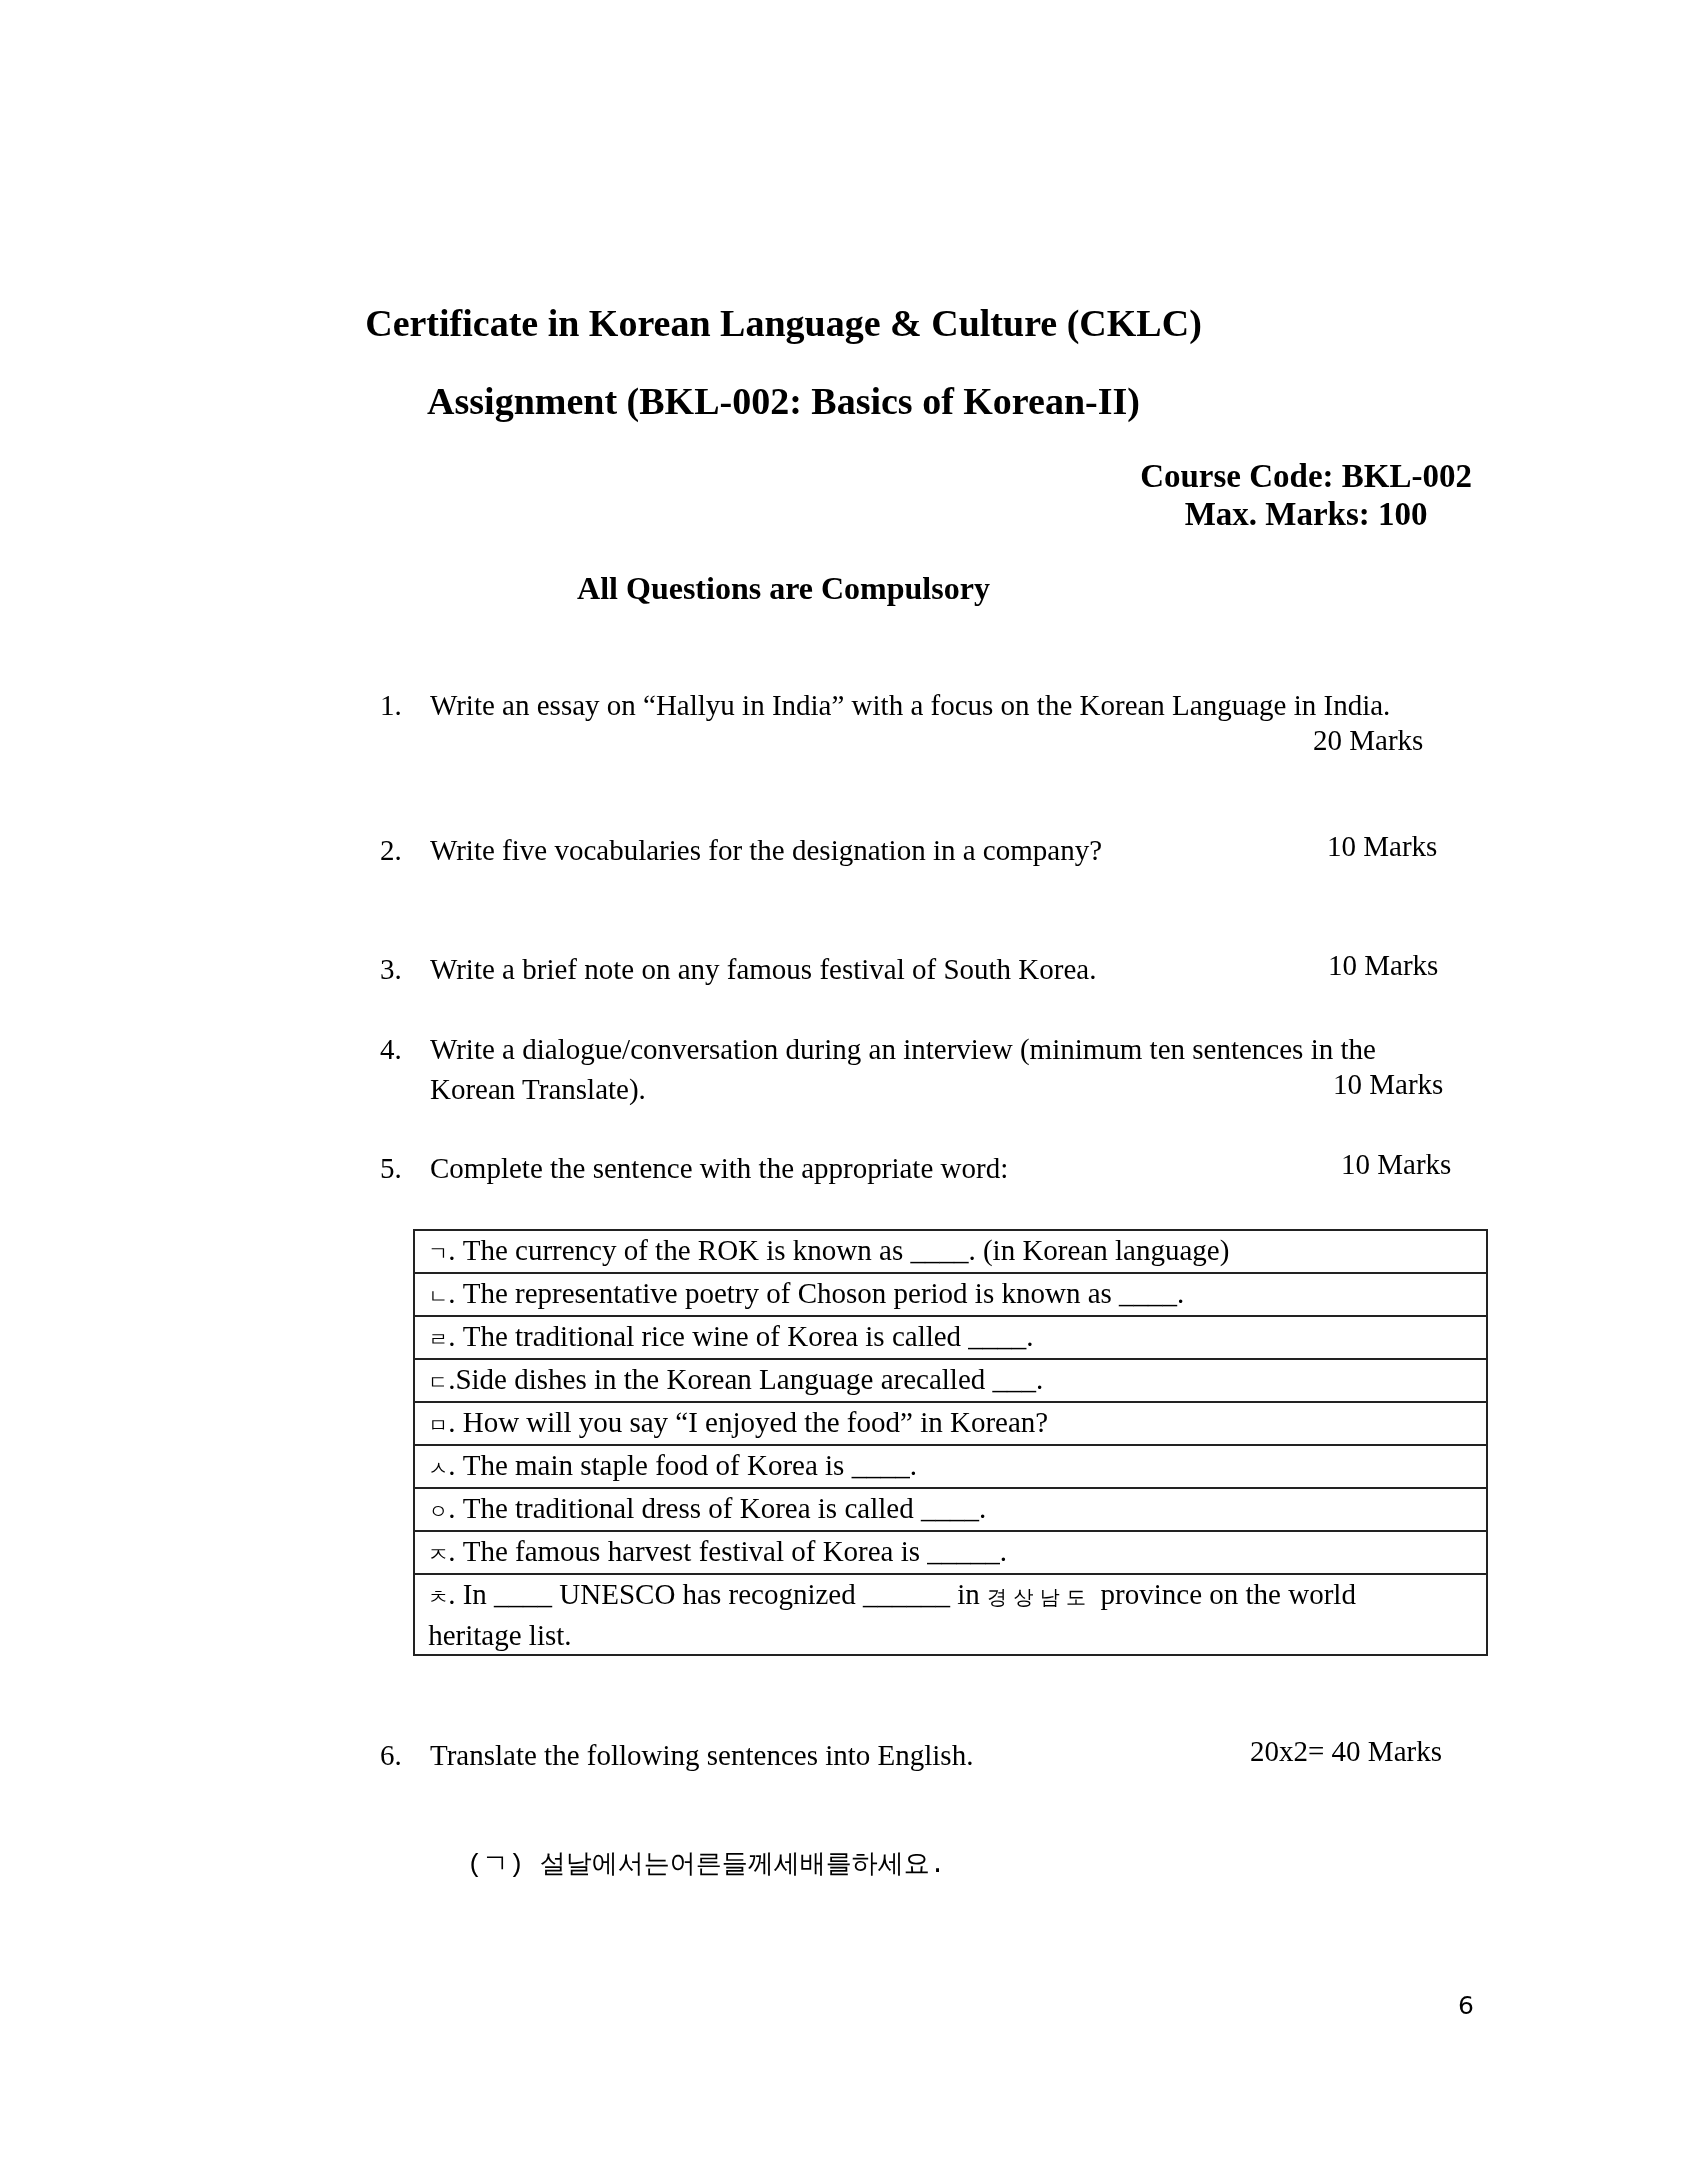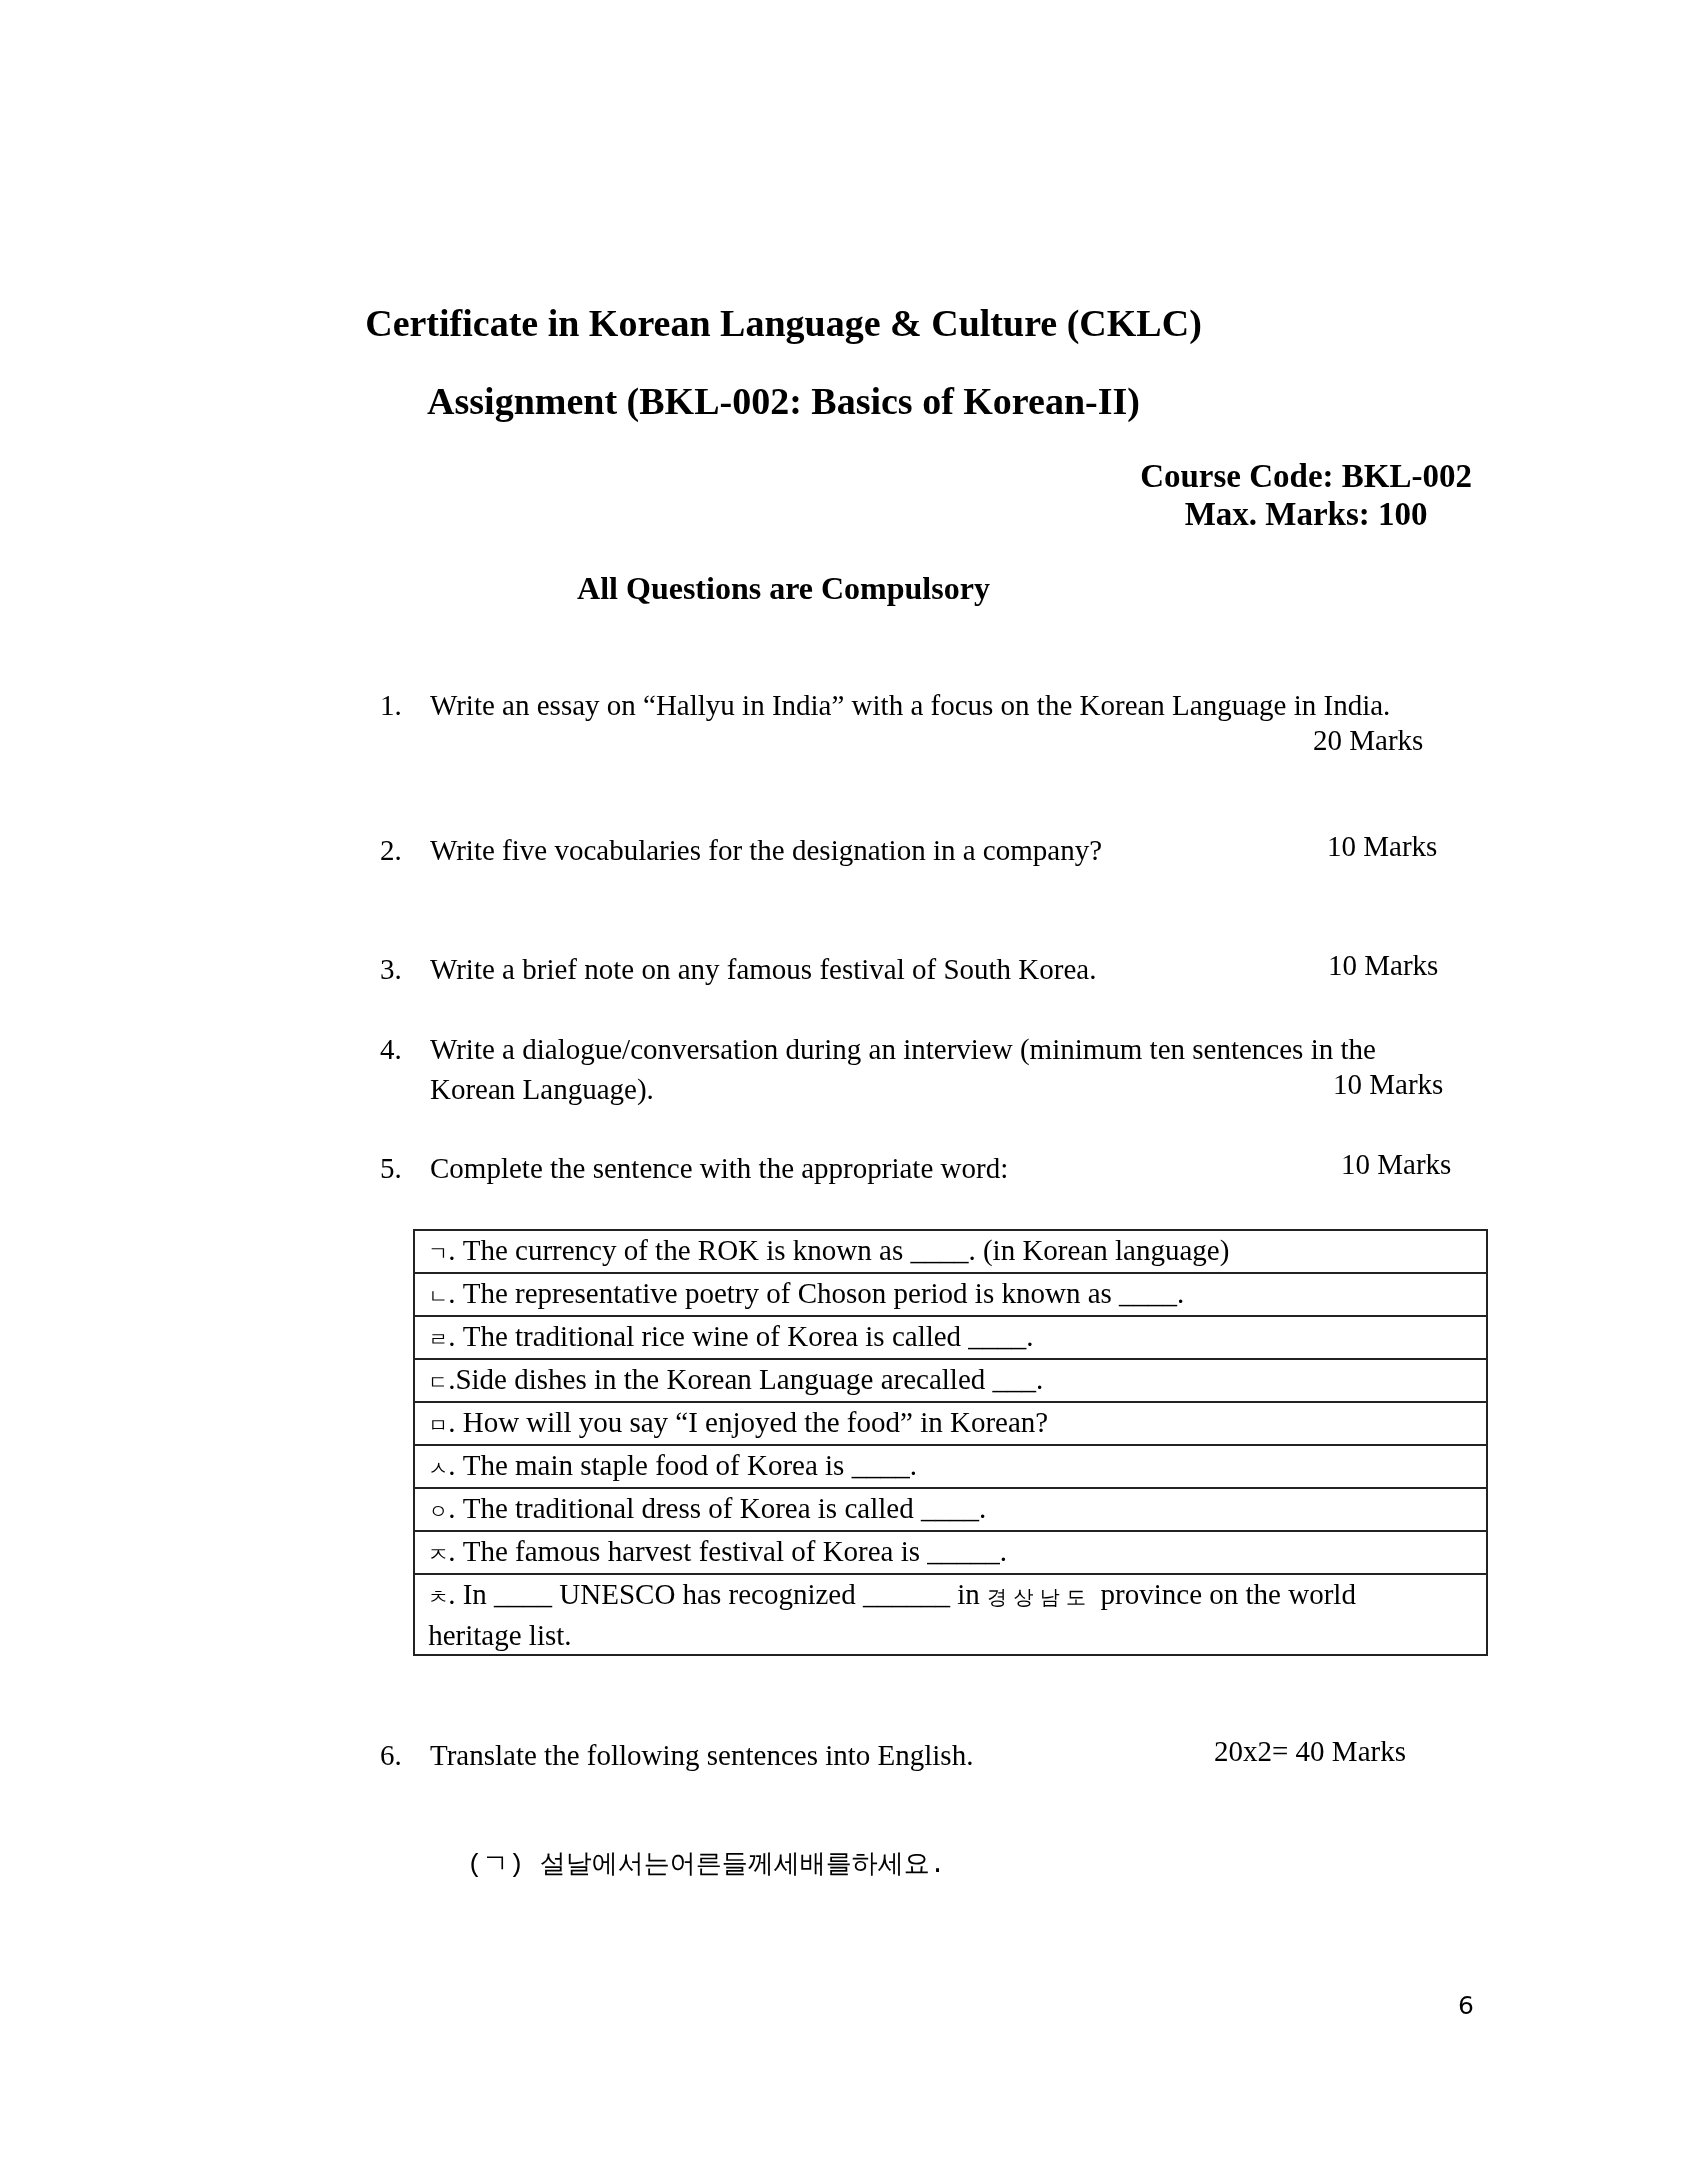--- a/index.html
+++ b/index.html
@@ -48,21 +48,21 @@
 
 <div class="abs q" style="top:949px;">
   <span class="qnum">3.</span>
   <span class="qtext">Write a brief note on any famous festival of South Korea.</span>
 </div>
 <div class="marks" style="left:1328px; top:949px;">10 Marks</div>
 
 <div class="abs q" style="top:1029px;">
   <span class="qnum">4.</span>
   <span class="qtext">Write a dialogue/conversation during an interview (minimum ten sentences in the</span>
-  <span class="qtext" style="top:40px;">Korean Language).</span>
+  <span class="qtext" style="top:40px;">Korean Translate).</span>
 </div>
 <div class="marks" style="left:1333px; top:1068px;">10 Marks</div>
 
 <div class="abs q" style="top:1148px;">
   <span class="qnum">5.</span>
   <span class="qtext">Complete the sentence with the appropriate word:</span>
 </div>
 <div class="marks" style="left:1341px; top:1148px;">10 Marks</div>
 
 <table class="fill">
@@ -97,21 +97,21 @@
     <span>heritage list.</span>
   </td>
       </tr>
 </tbody>
   </table>
 
 <div class="abs q" style="top:1735px;">
   <span class="qnum">6.</span>
   <span class="qtext">Translate the following sentences into English.</span>
 </div>
-<div class="marks" style="left:1214px; top:1735px;">20x2= 40 Marks</div>
+<div class="marks" style="left:1250px; top:1735px;">20x2= 40 Marks</div>
 
 <div class="abs trans korean">
   <span>(ㄱ)</span>
   <span>설날에서는어른들께세배를하세요.</span>
 </div>
 
 <div class="abs pagenum">6</div>
 
 
 </body></html>

